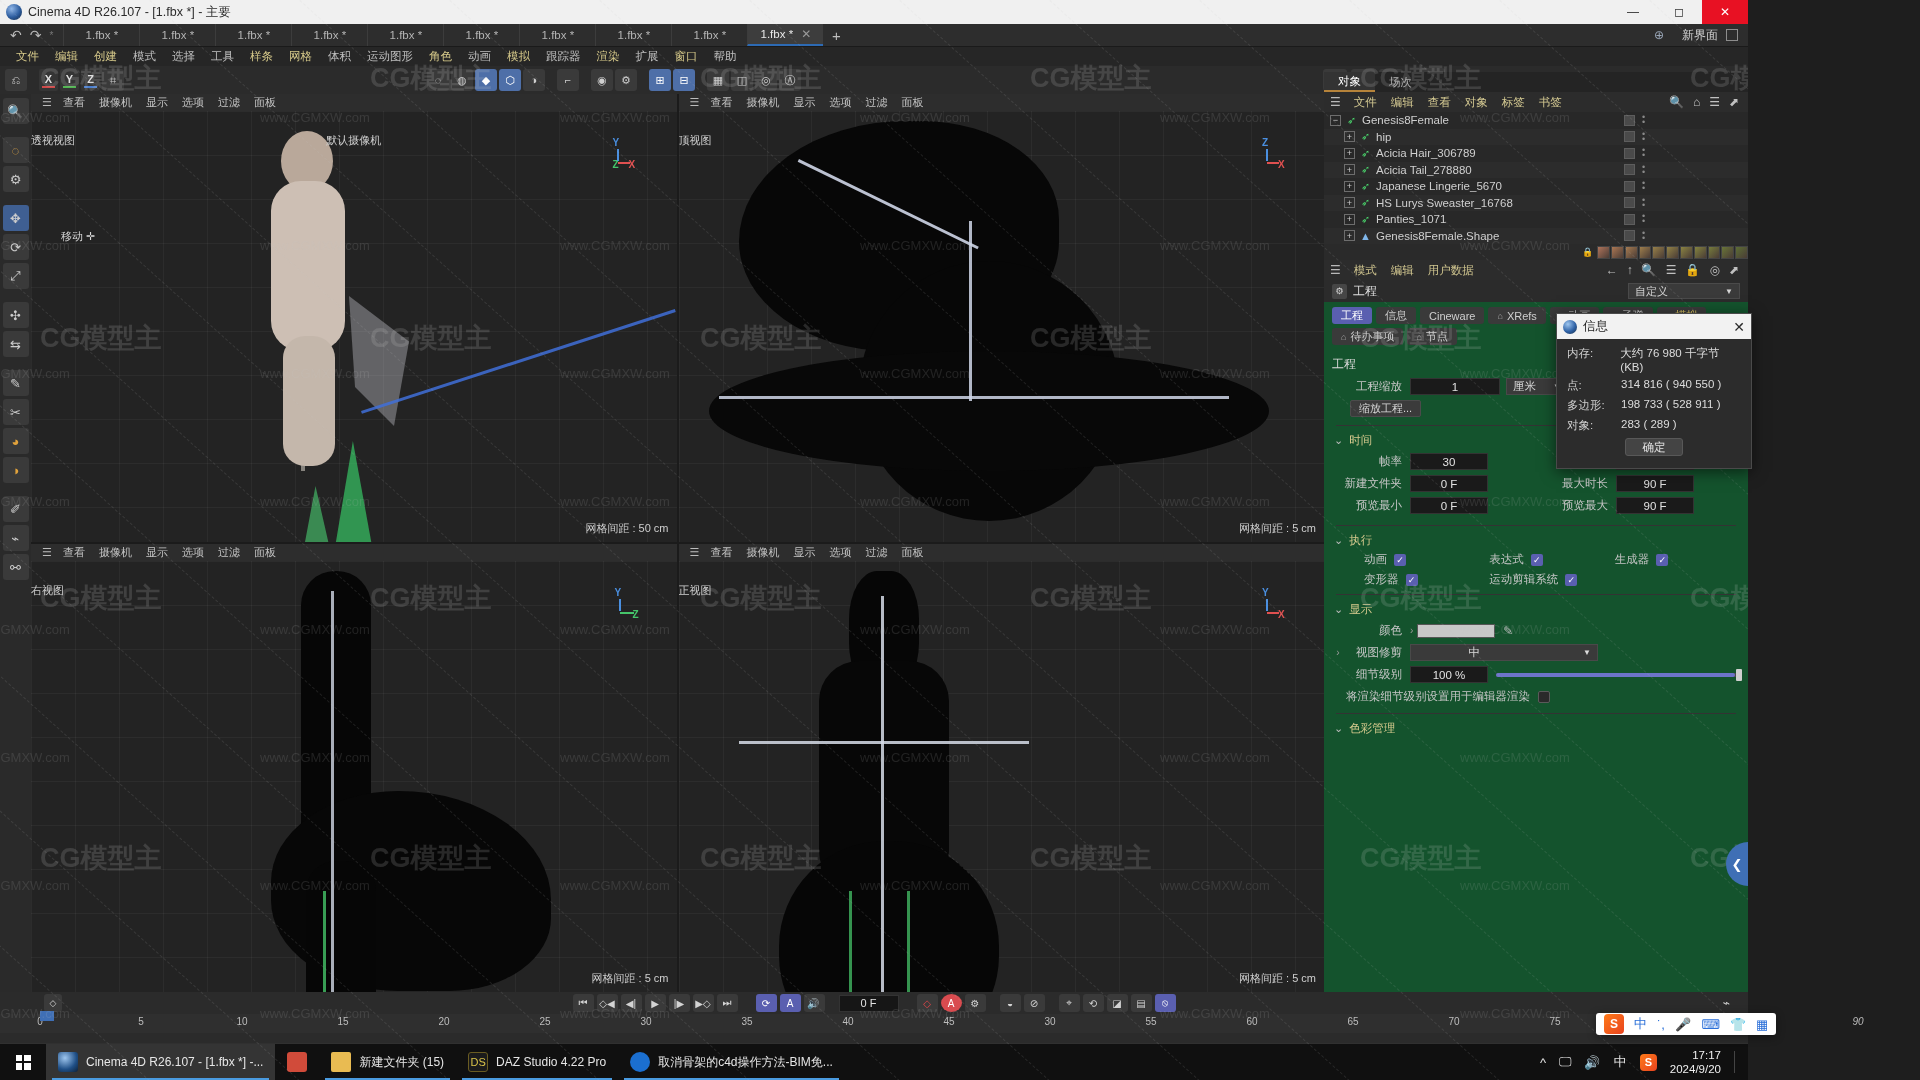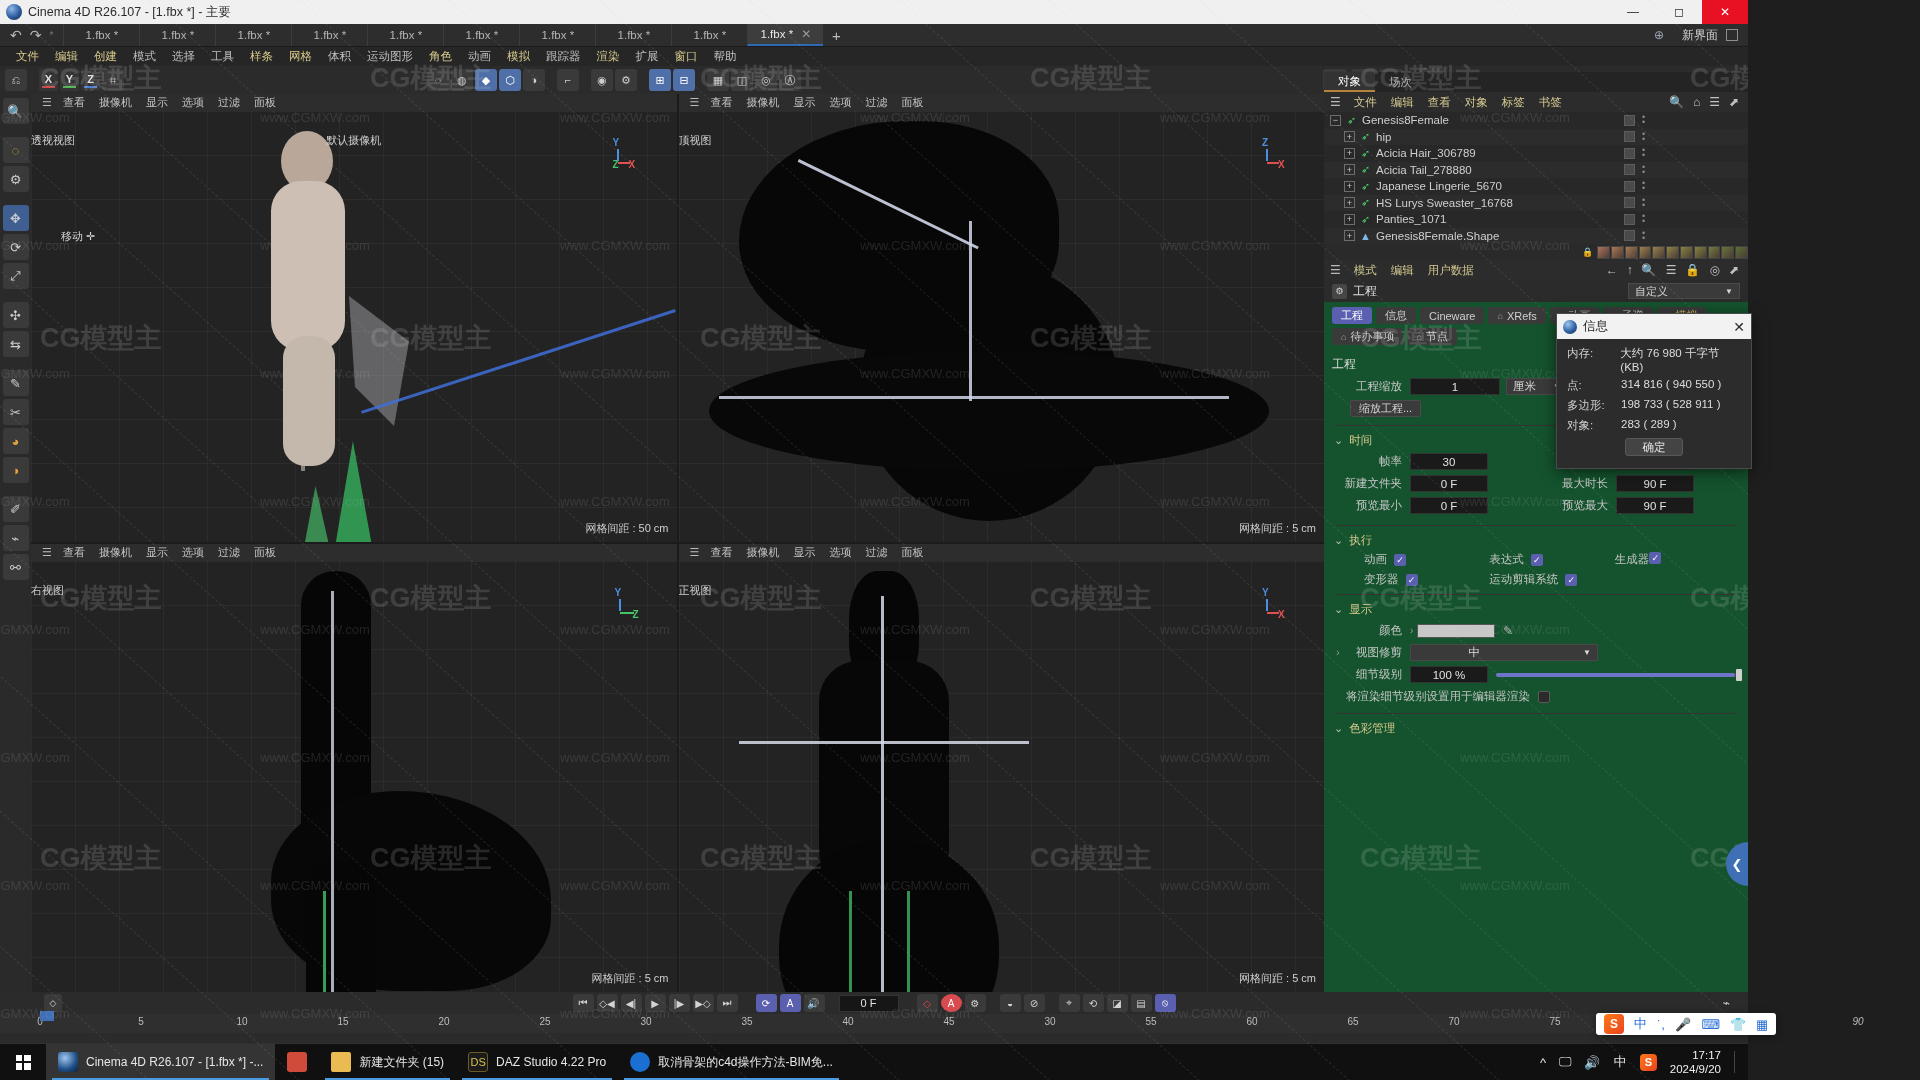--- a/index.html
+++ b/index.html
@@ -714,21 +714,21 @@
       <div class="secttitle arrow">执行</div>
       <div id="execgrid" style="display:grid;grid-template-columns:1fr 1fr 1fr;row-gap:5px;padding-left:32px">
           <div style="display: flex; align-items: center; gap: 7px; font-size: 11.5px; color: rgb(198, 198, 198);">
             <span>动画</span>
             <span class="chk">✓</span>
           </div>
           <div style="display: flex; align-items: center; gap: 7px; font-size: 11.5px; color: rgb(198, 198, 198);">
             <span>表达式</span>
             <span class="chk">✓</span>
           </div>
-          <div style="display: flex; font-size: 11.5px; color: rgb(198, 198, 198);">
+          <div style="display: flex; align-items: center; gap: 7px; font-size: 11.5px; color: rgb(198, 198, 198);">
             <span>生成器</span>
             <span class="chk">✓</span>
           </div>
           <div style="display: flex; align-items: center; gap: 7px; font-size: 11.5px; color: rgb(198, 198, 198);">
             <span>变形器</span>
             <span class="chk">✓</span>
           </div>
           <div style="display: flex; align-items: center; gap: 7px; font-size: 11.5px; color: rgb(198, 198, 198);">
             <span>运动剪辑系统</span>
             <span class="chk">✓</span>

